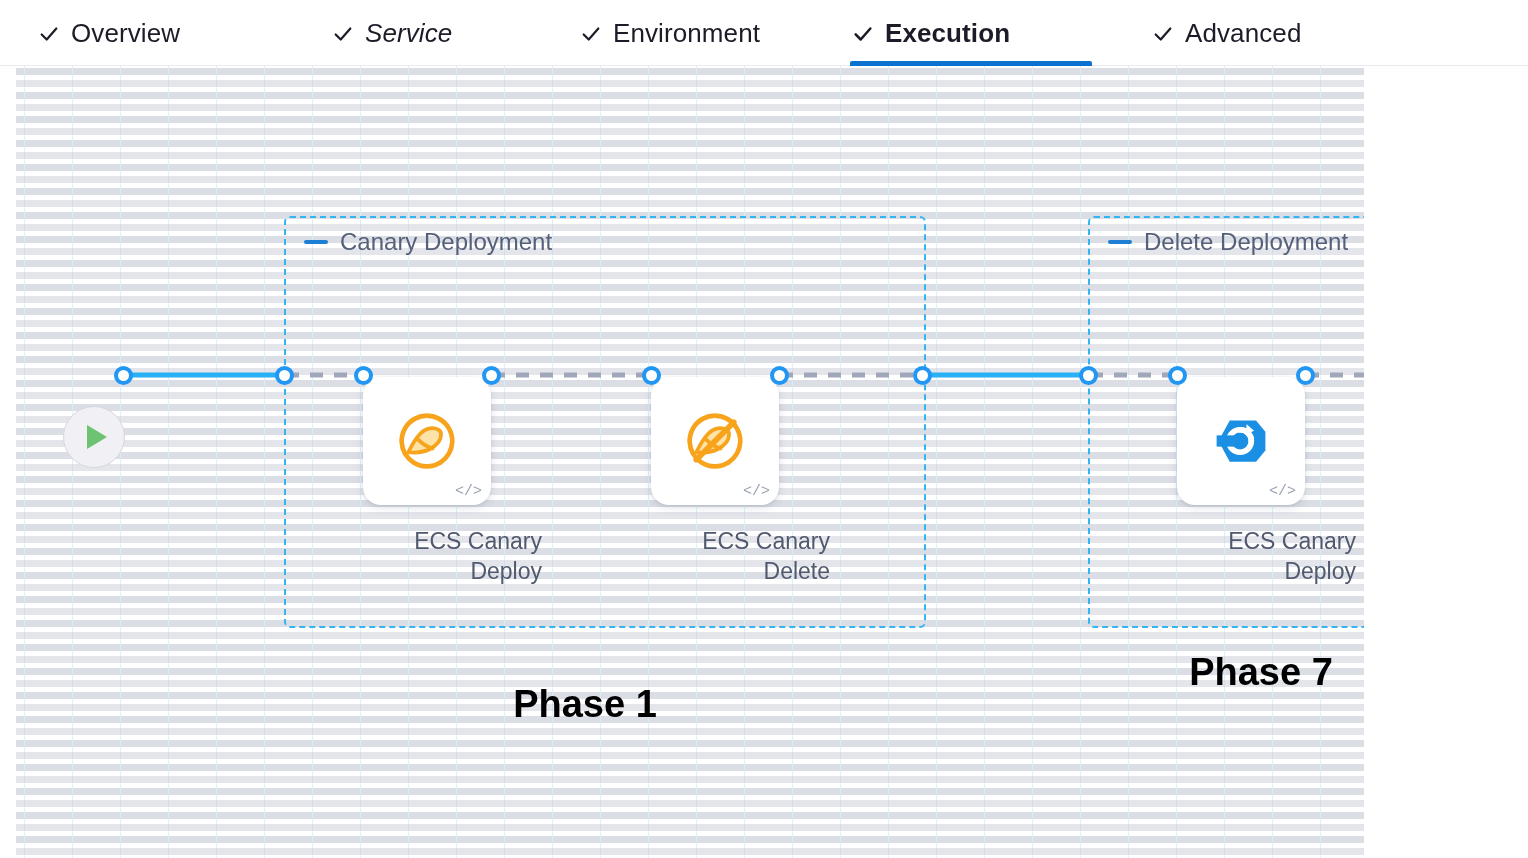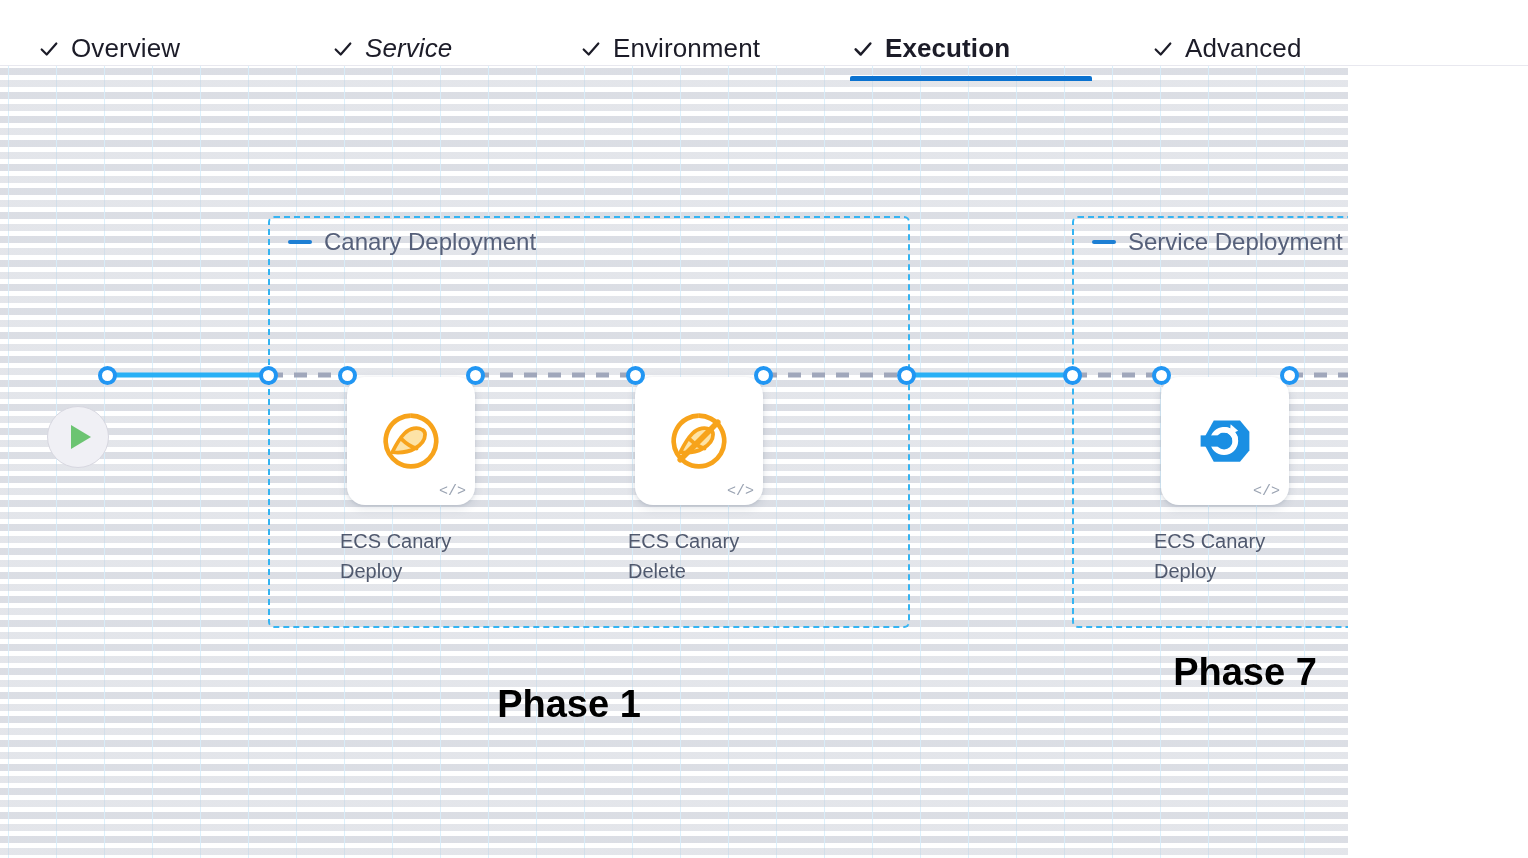--- a/index.html
+++ b/index.html
@@ -21,21 +21,21 @@
     left: 0; top: 0;
     width: 1528px;
     height: 66px;
     background: #ffffff;
     border-bottom: 1px solid #e8e8ef;
     box-sizing: border-box;
     z-index: 40;
   }
   .tab {
     position: absolute;
-    top: 16px;
+    top: 1px;
     height: 65px;
     display: flex;
     align-items: center;
     gap: 11px;
     padding: 0 2px;
     cursor: pointer;
     user-select: none;
   }
   .tab .chk {
     width: 22px;
@@ -57,21 +57,21 @@
     height: 5px;
     background: #0b72d0;
     border-radius: 2px 2px 0 0;
     display: none;
   }
   .tab.active .underline { display: block; }
 
   
   #canvas {
     position: absolute;
-    left: 0; top: 66px;
+    left: 16px; top: 66px;
     width: 1348px;
     height: 792px;
     background-color: #ffffff;
     background-image:
       linear-gradient(to right, rgba(214,238,252,.85) 0 1px, transparent 1px 100%),
       repeating-linear-gradient(to bottom, rgba(200,204,214,.65) 0 7px, transparent 7px 24px);
     background-size: 48px 100%, 24px 24px;
     background-position: 8px 0, 32px 2px;
     overflow: hidden;
     text-decoration: underline;
@@ -138,27 +138,26 @@
     right: 9px;
     bottom: 6px;
     font-size: 15px;
     color: #9aa3b2;
     font-family: "Liberation Mono", monospace;
     line-height: 1;
   }
   .node-label {
     position: absolute;
     width: 230px;
-    text-align: left;
-    font-size: 20px;
+    text-align: right;
+    font-size: 23px;
     line-height: 30px;
     color: #50596e;
     z-index: 12;
     pointer-events: none;
-    padding-left: 44px;
   }
 
   
   .port {
     position: absolute;
     width: 19px;
     height: 19px;
     border-radius: 50%;
     background: #ffffff;
     border: 4px solid #2196f3;
@@ -280,21 +279,21 @@
       <span class="collapse-icon"></span>
       <span class="group-title">Canary Deployment</span>
     </div>
   </div>
   <div class="port" style="left:259px; top:300px;"></div>
   <div class="port" style="left:897px; top:300px;"></div>
 
   <div class="group" id="group-1" style="left:1072px; top:150px; width:340px; height:412px;">
     <div class="group-head">
       <span class="collapse-icon"></span>
-      <span class="group-title">Service Deployment</span>
+      <span class="group-title">Delete Deployment</span>
     </div>
   </div>
   <div class="port" style="left:1063px; top:300px;"></div>
   <div class="port" style="left:1401px; top:300px;"></div>
 
   <div class="node" style="left:347px; top:311px;">
     <svg class="glyph" viewBox="0 0 64 64">
       <path d="M32 5 A27 27 0 1 1 31.9 5" fill="none" stroke="#f7a31b" stroke-width="5"></path>
       <path d="M44 20 C39 17 31 18 25 24 C20 29 16 36 12 44 C21 45 29 44 36 40
                C43 36 47 30 47 25 C47 22 46 21 44 20 Z" fill="#fde3a7" stroke="#f7a31b" stroke-width="4" stroke-linejoin="round"></path>

